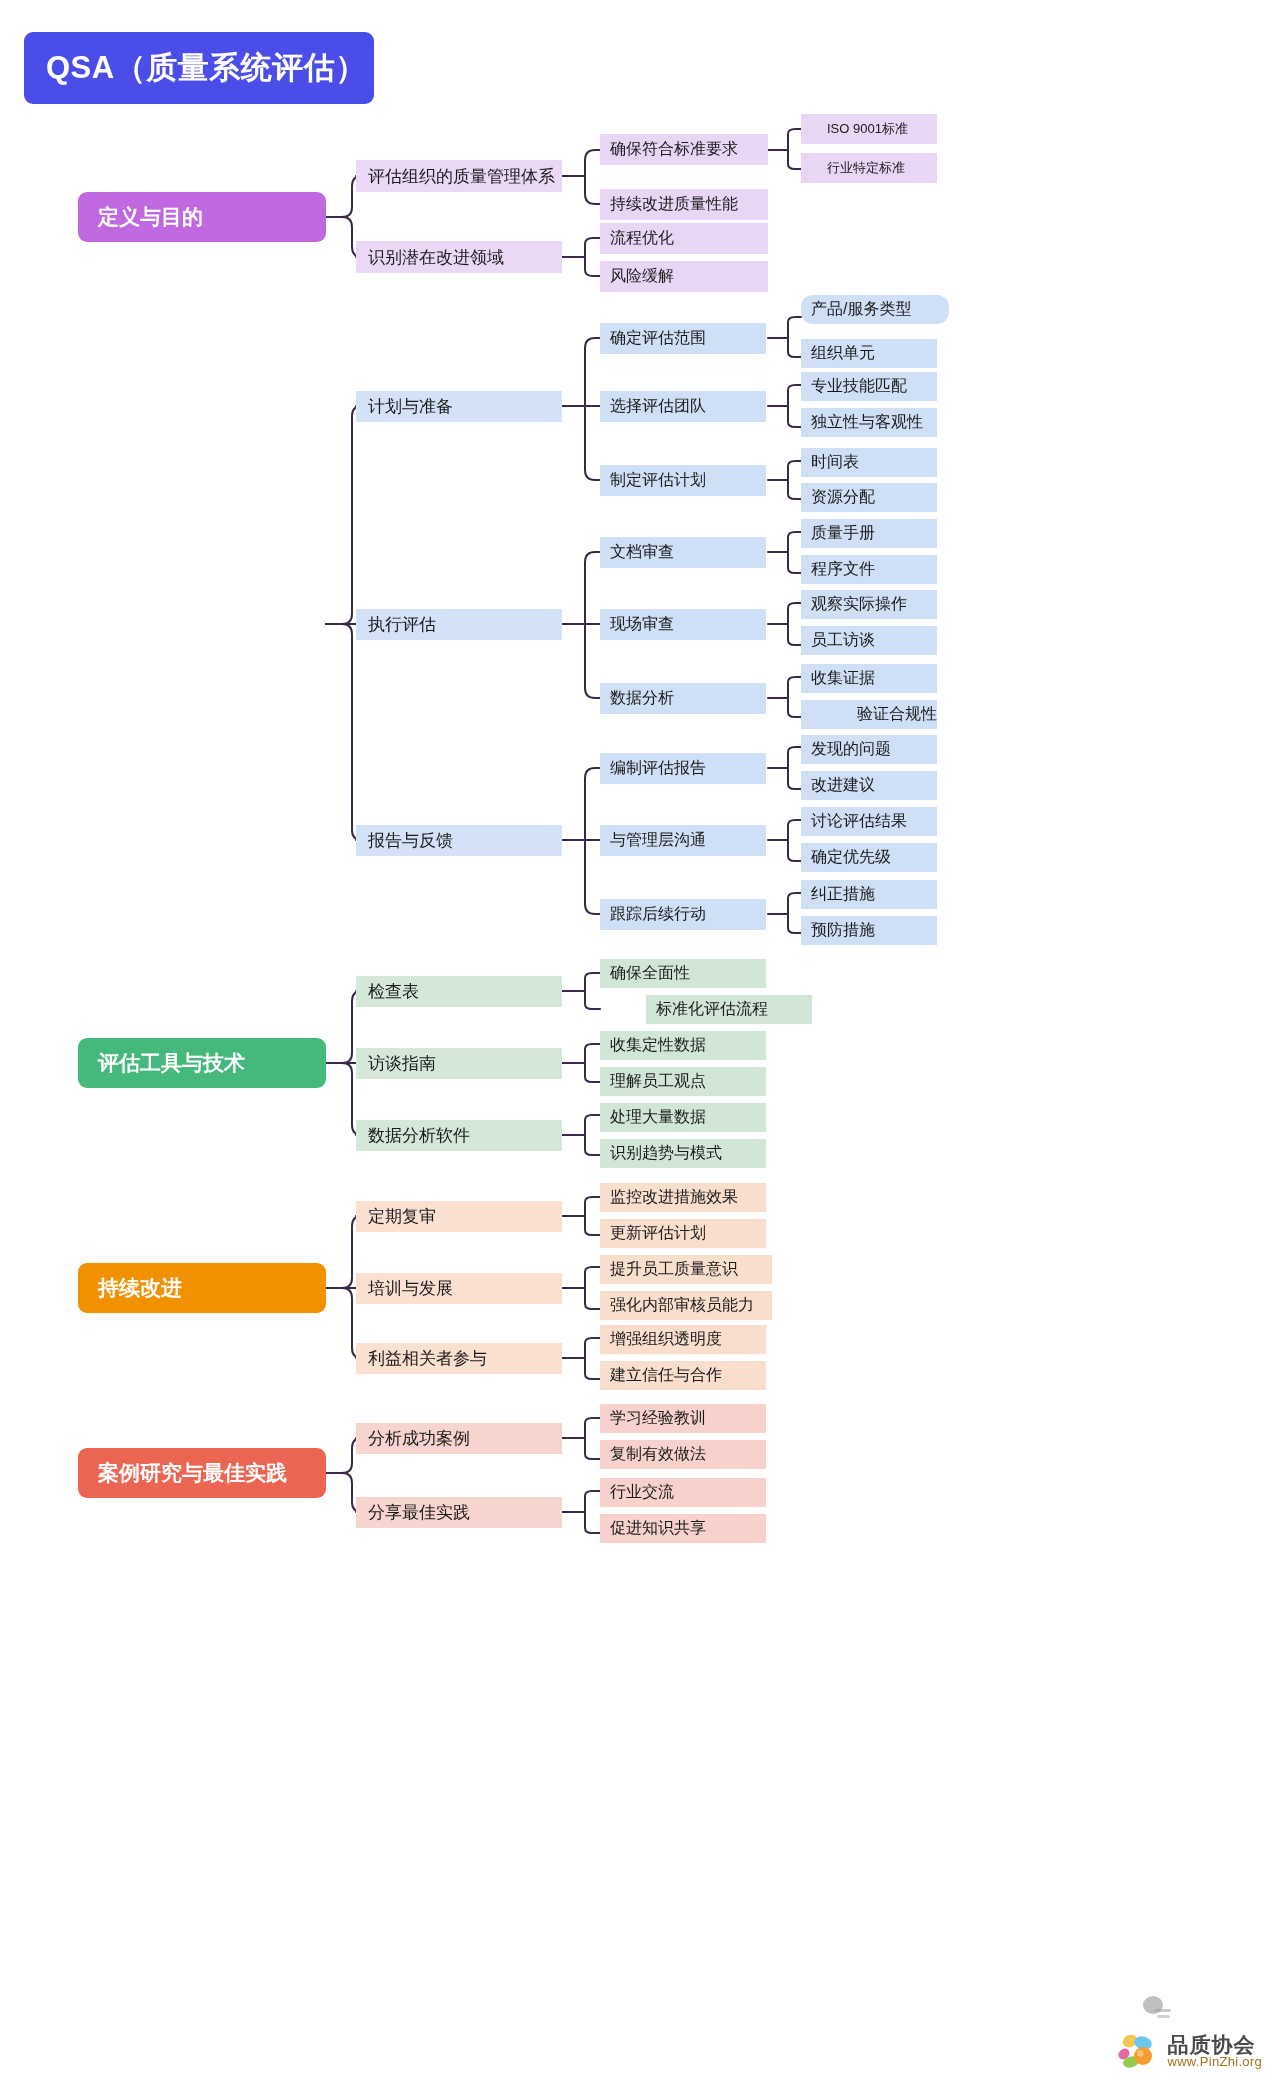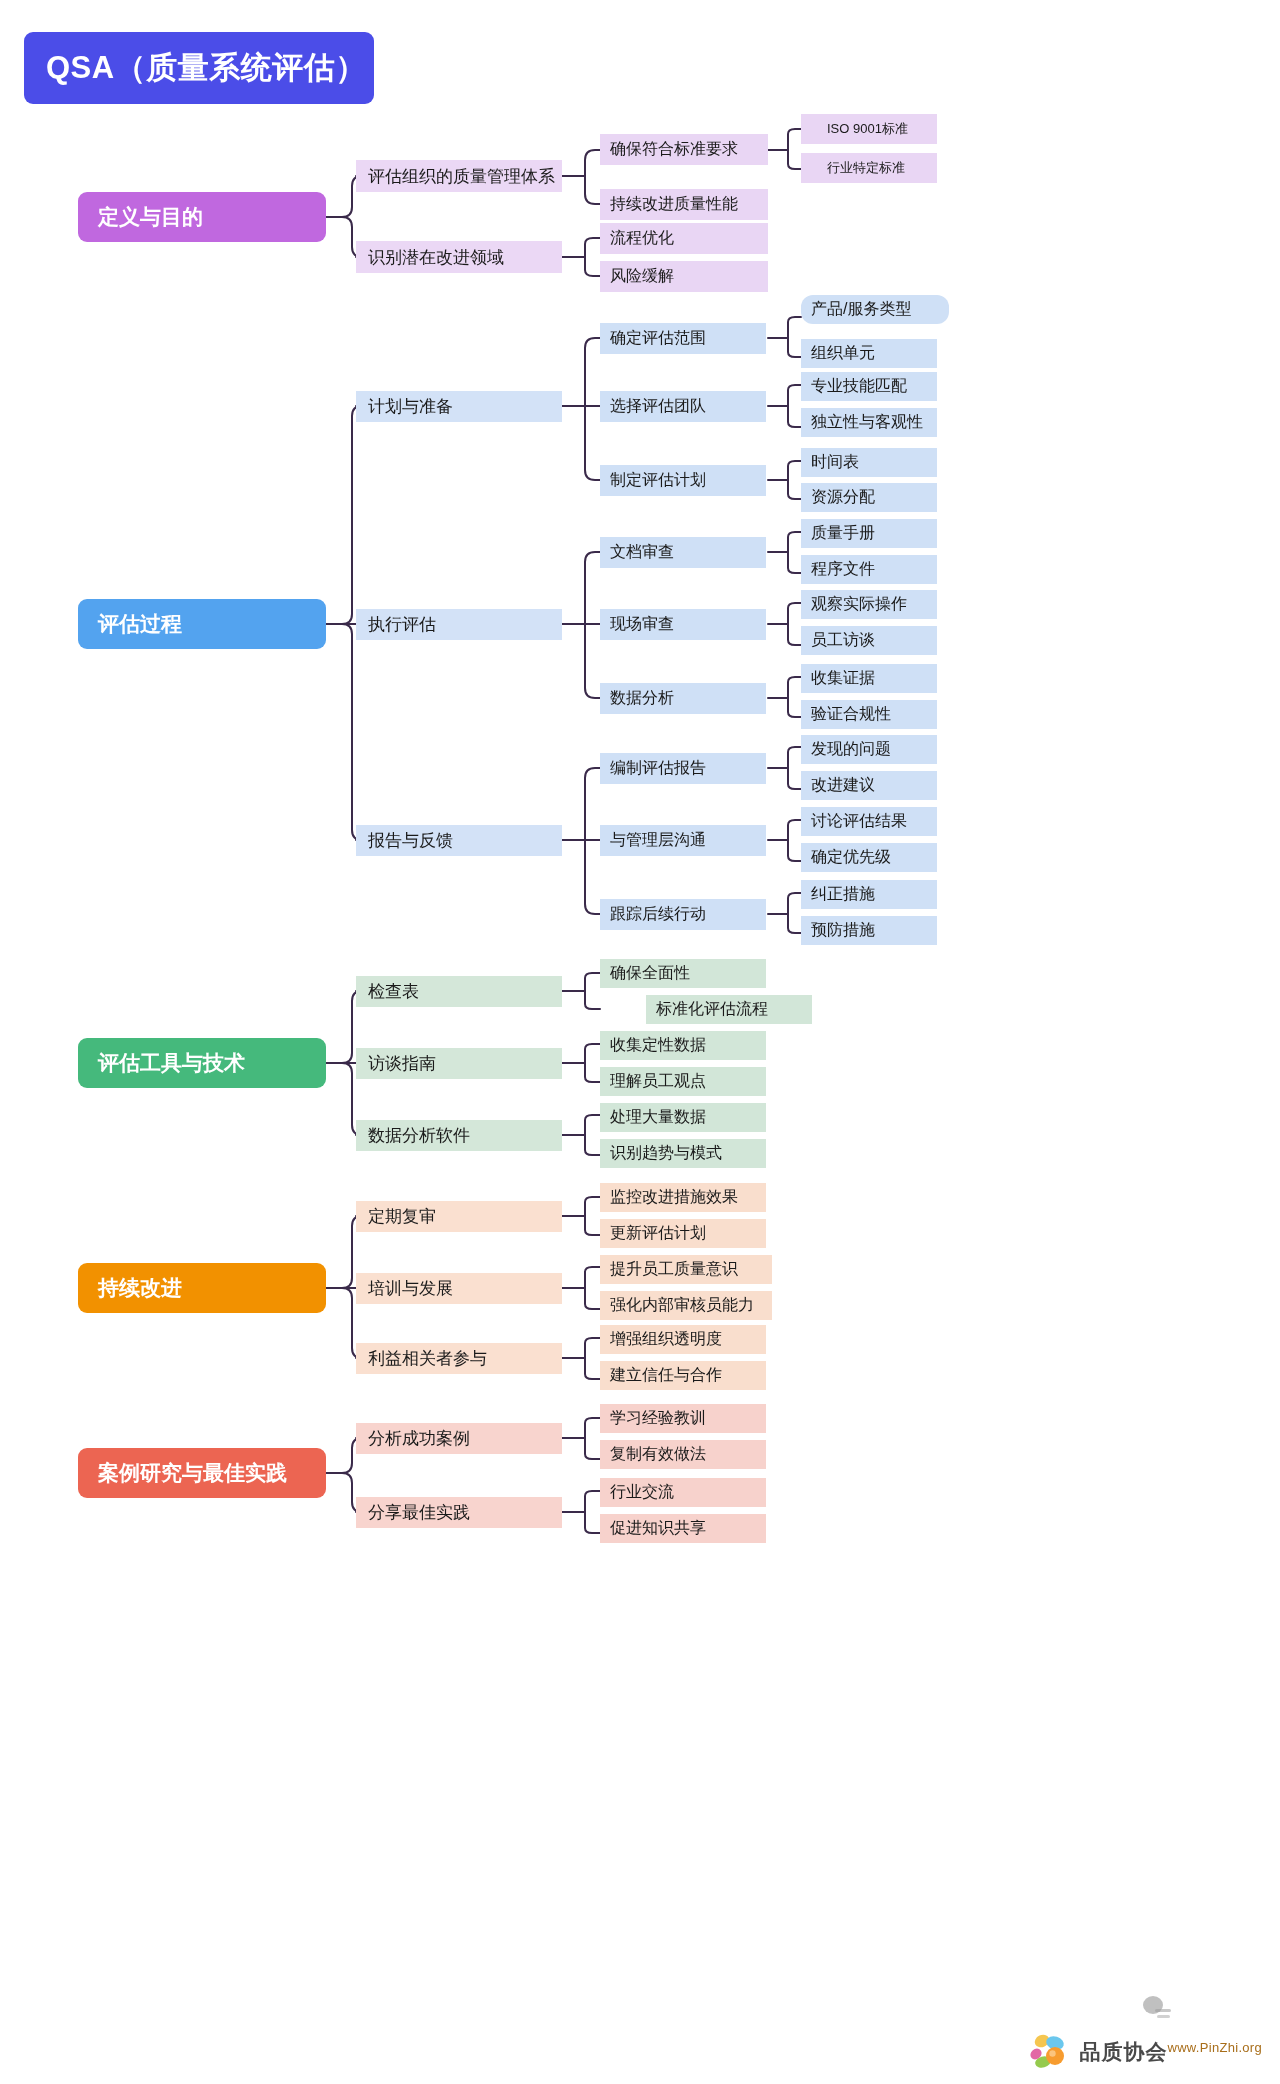--- a/index.html
+++ b/index.html
@@ -36,21 +36,21 @@
   .l3.blue{background:#CFE0F6;}
   .l3.green{background:#D2E6D8;}
   .l3.orange{background:#F9DECD;}
   .l3.red{background:#F7D2CC;}
 
   
   .l4{font-size:13px;color:#1a1a1a;padding-left:26px;background:#E9D6F4;}
 
   
   #watermark{position:absolute;right:18px;bottom:14px;display:flex;align-items:center;gap:7px;opacity:.92;}
-  #watermark .wm-text{display:flex;flex-direction:row;line-height:1.0;}
+  #watermark .wm-text{display:flex;flex-direction:column;line-height:1.0;}
   #watermark .wm-cn{font-size:21px;font-weight:bold;color:#3a3a3a;letter-spacing:1px;}
   #watermark .wm-url{font-size:13px;color:#a16207;letter-spacing:.3px;}
   #cursor{position:absolute;left:1139px;top:1995px;width:34px;height:34px;}
 </style>
 </head>
 <body>
 
 <div id="canvas">
 
   <svg id="wires" viewBox="0 0 1280 2084">
@@ -204,23 +204,20 @@
     <span class="txt">风险缓解</span>
   </div>
 
   <div class="node l4" style="left:801px;top:114px;width:136px;height:30px;">
     <span class="txt">ISO 9001标准</span>
   </div>
   <div class="node l4" style="left:801px;top:153px;width:136px;height:30px;">
     <span class="txt">行业特定标准</span>
   </div>
 
-  <div class="node l1 blue" style="left:78px;top:599px;width:248px;height:50px;">
-    <span class="txt">评估过程</span>
-  </div>
 
   <div class="node l2 blue" style="left:356px;top:391px;width:206px;height:31px;">
     <span class="txt">计划与准备</span>
   </div>
   <div class="node l3 blue" style="left:600px;top:323px;width:166px;height:31px;">
     <span class="txt">确定评估范围</span>
   </div>
   <div class="node l3 blue" style="left:801px;top:295px;width:148px;height:29px;border-radius:12px;">
     <span class="txt">产品/服务类型</span>
   </div>
@@ -266,21 +263,21 @@
   </div>
   <div class="node l3 blue" style="left:801px;top:626px;width:136px;height:29px;">
     <span class="txt">员工访谈</span>
   </div>
   <div class="node l3 blue" style="left:600px;top:683px;width:166px;height:31px;">
     <span class="txt">数据分析</span>
   </div>
   <div class="node l3 blue" style="left:801px;top:664px;width:136px;height:29px;">
     <span class="txt">收集证据</span>
   </div>
-  <div class="node l3 blue" style="left:801px;top:700px;width:136px;height:29px;">
+  <div class="node l3 blue" style="left:801px;top:700px;width:136px;height:29px;text-align:right;">
     <span class="txt">验证合规性</span>
   </div>
 
   <div class="node l2 blue" style="left:356px;top:825px;width:206px;height:31px;">
     <span class="txt">报告与反馈</span>
   </div>
   <div class="node l3 blue" style="left:600px;top:753px;width:166px;height:31px;">
     <span class="txt">编制评估报告</span>
   </div>
   <div class="node l3 blue" style="left:801px;top:735px;width:136px;height:29px;">

